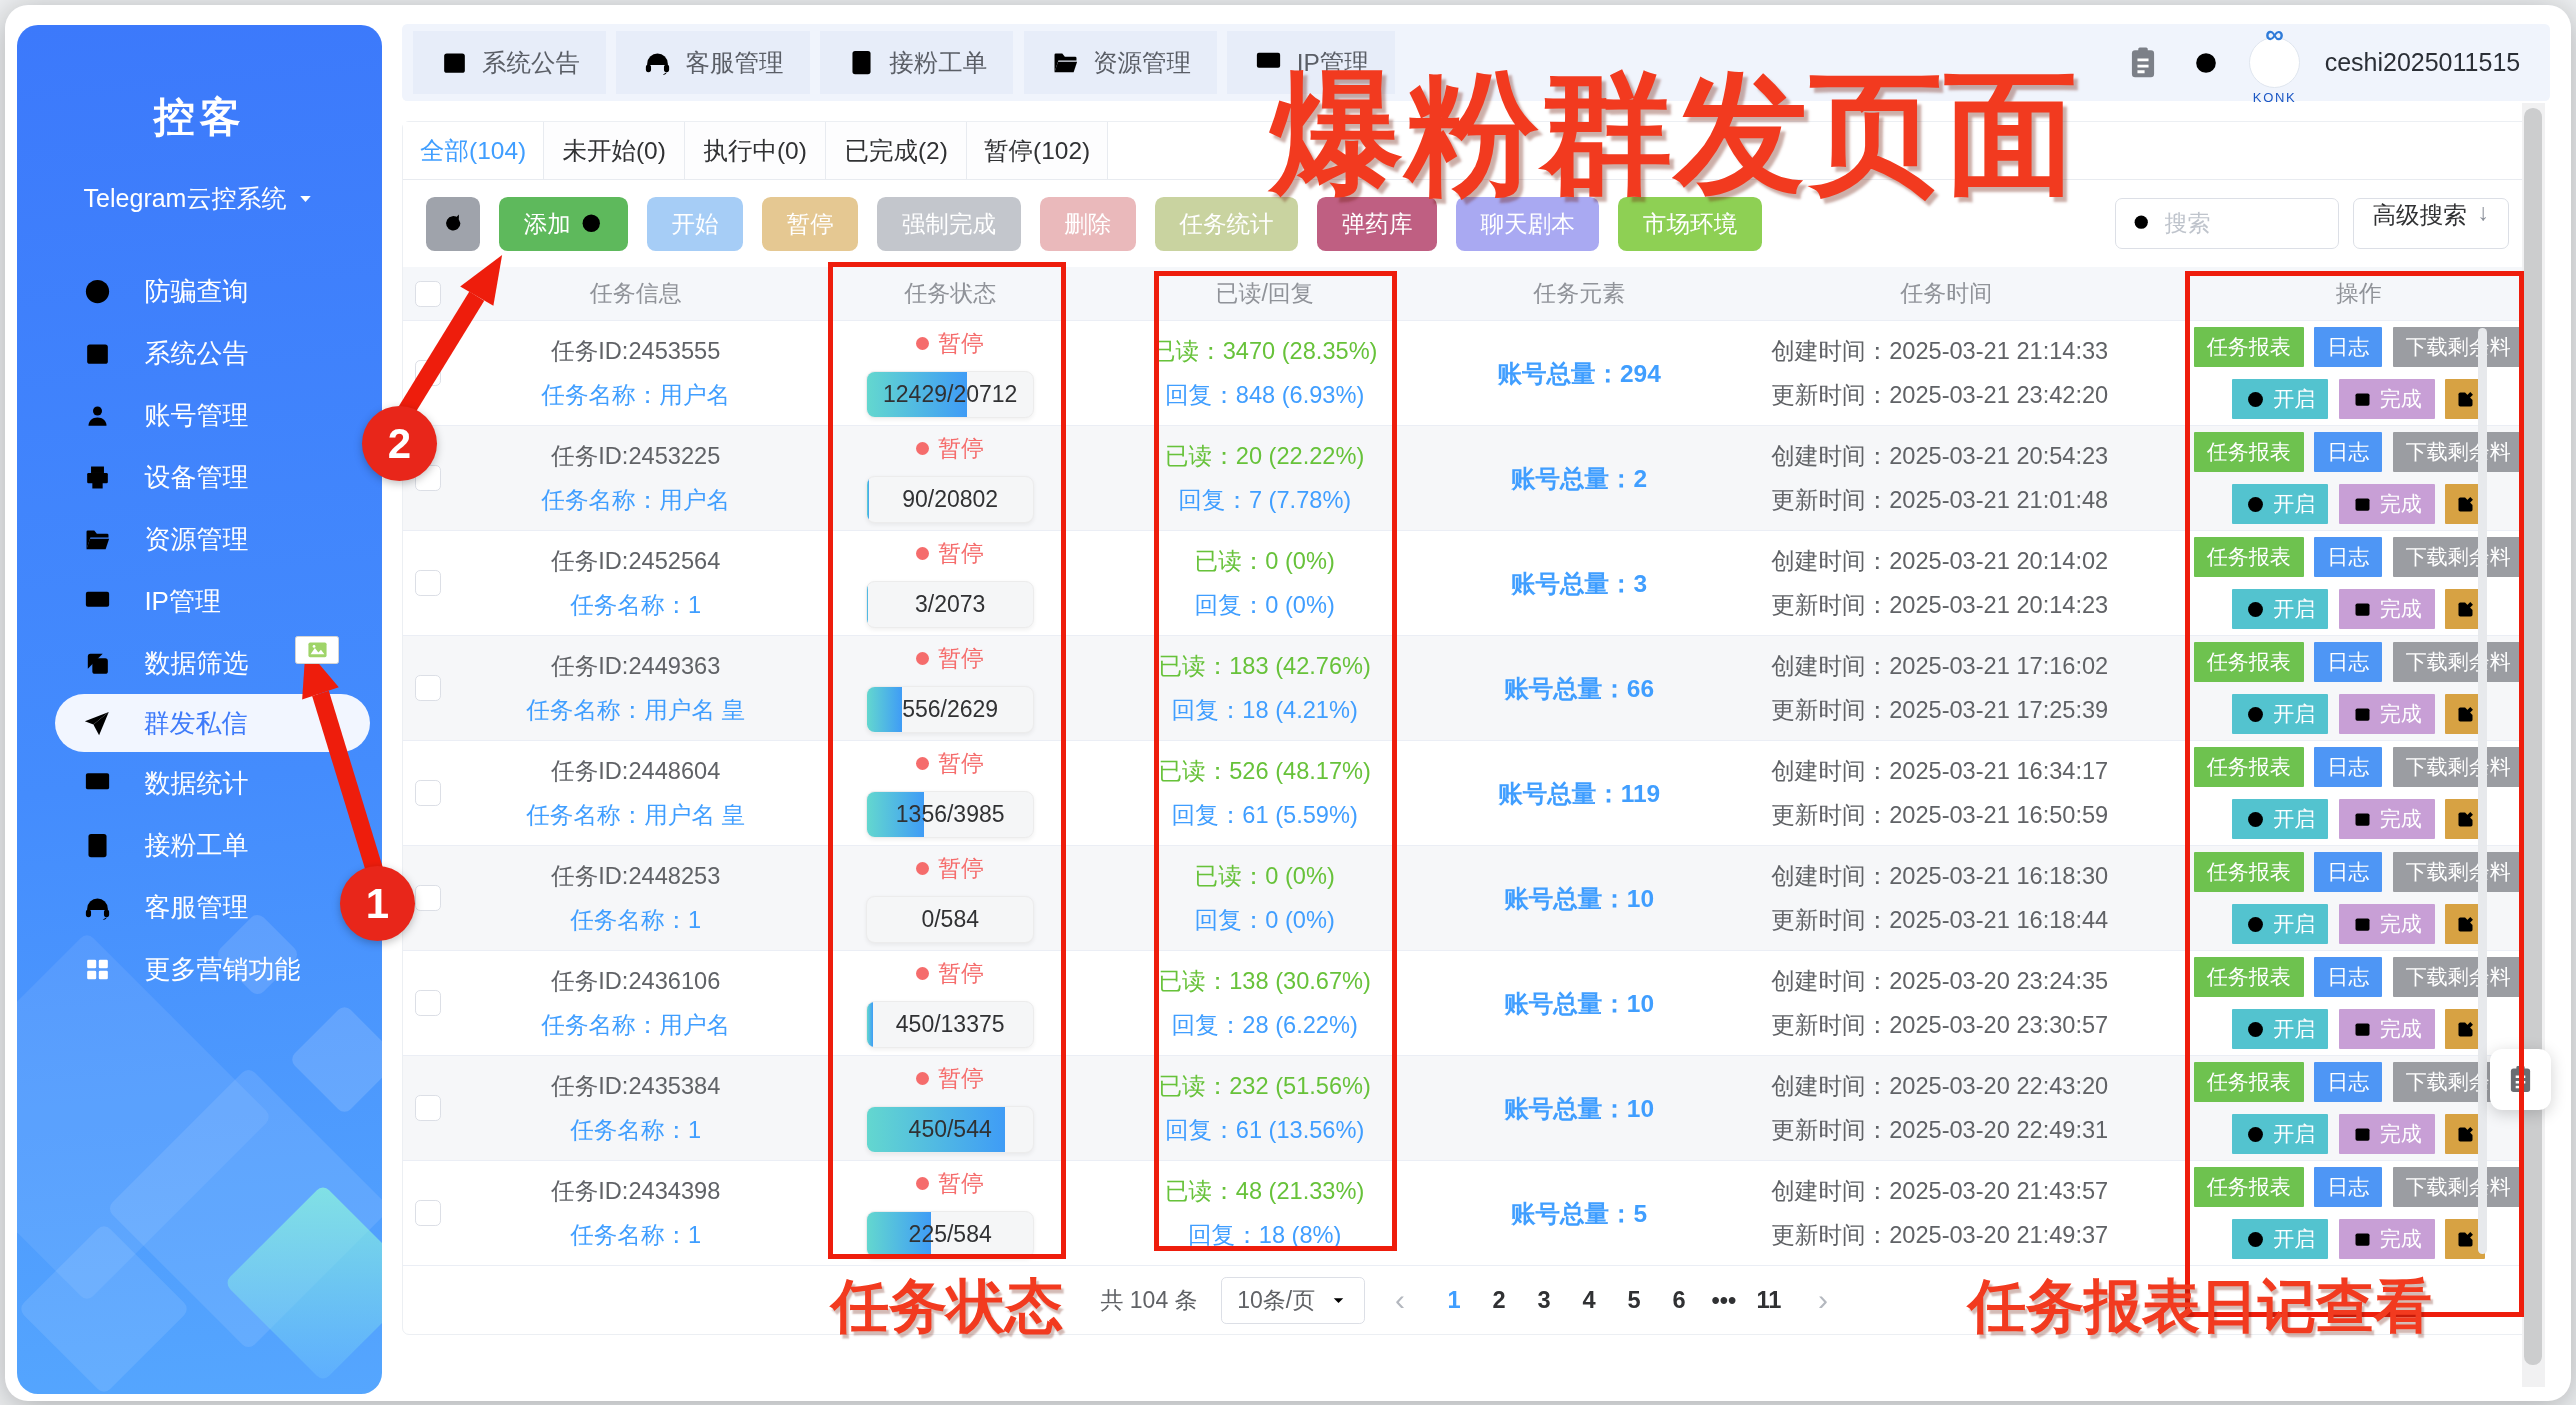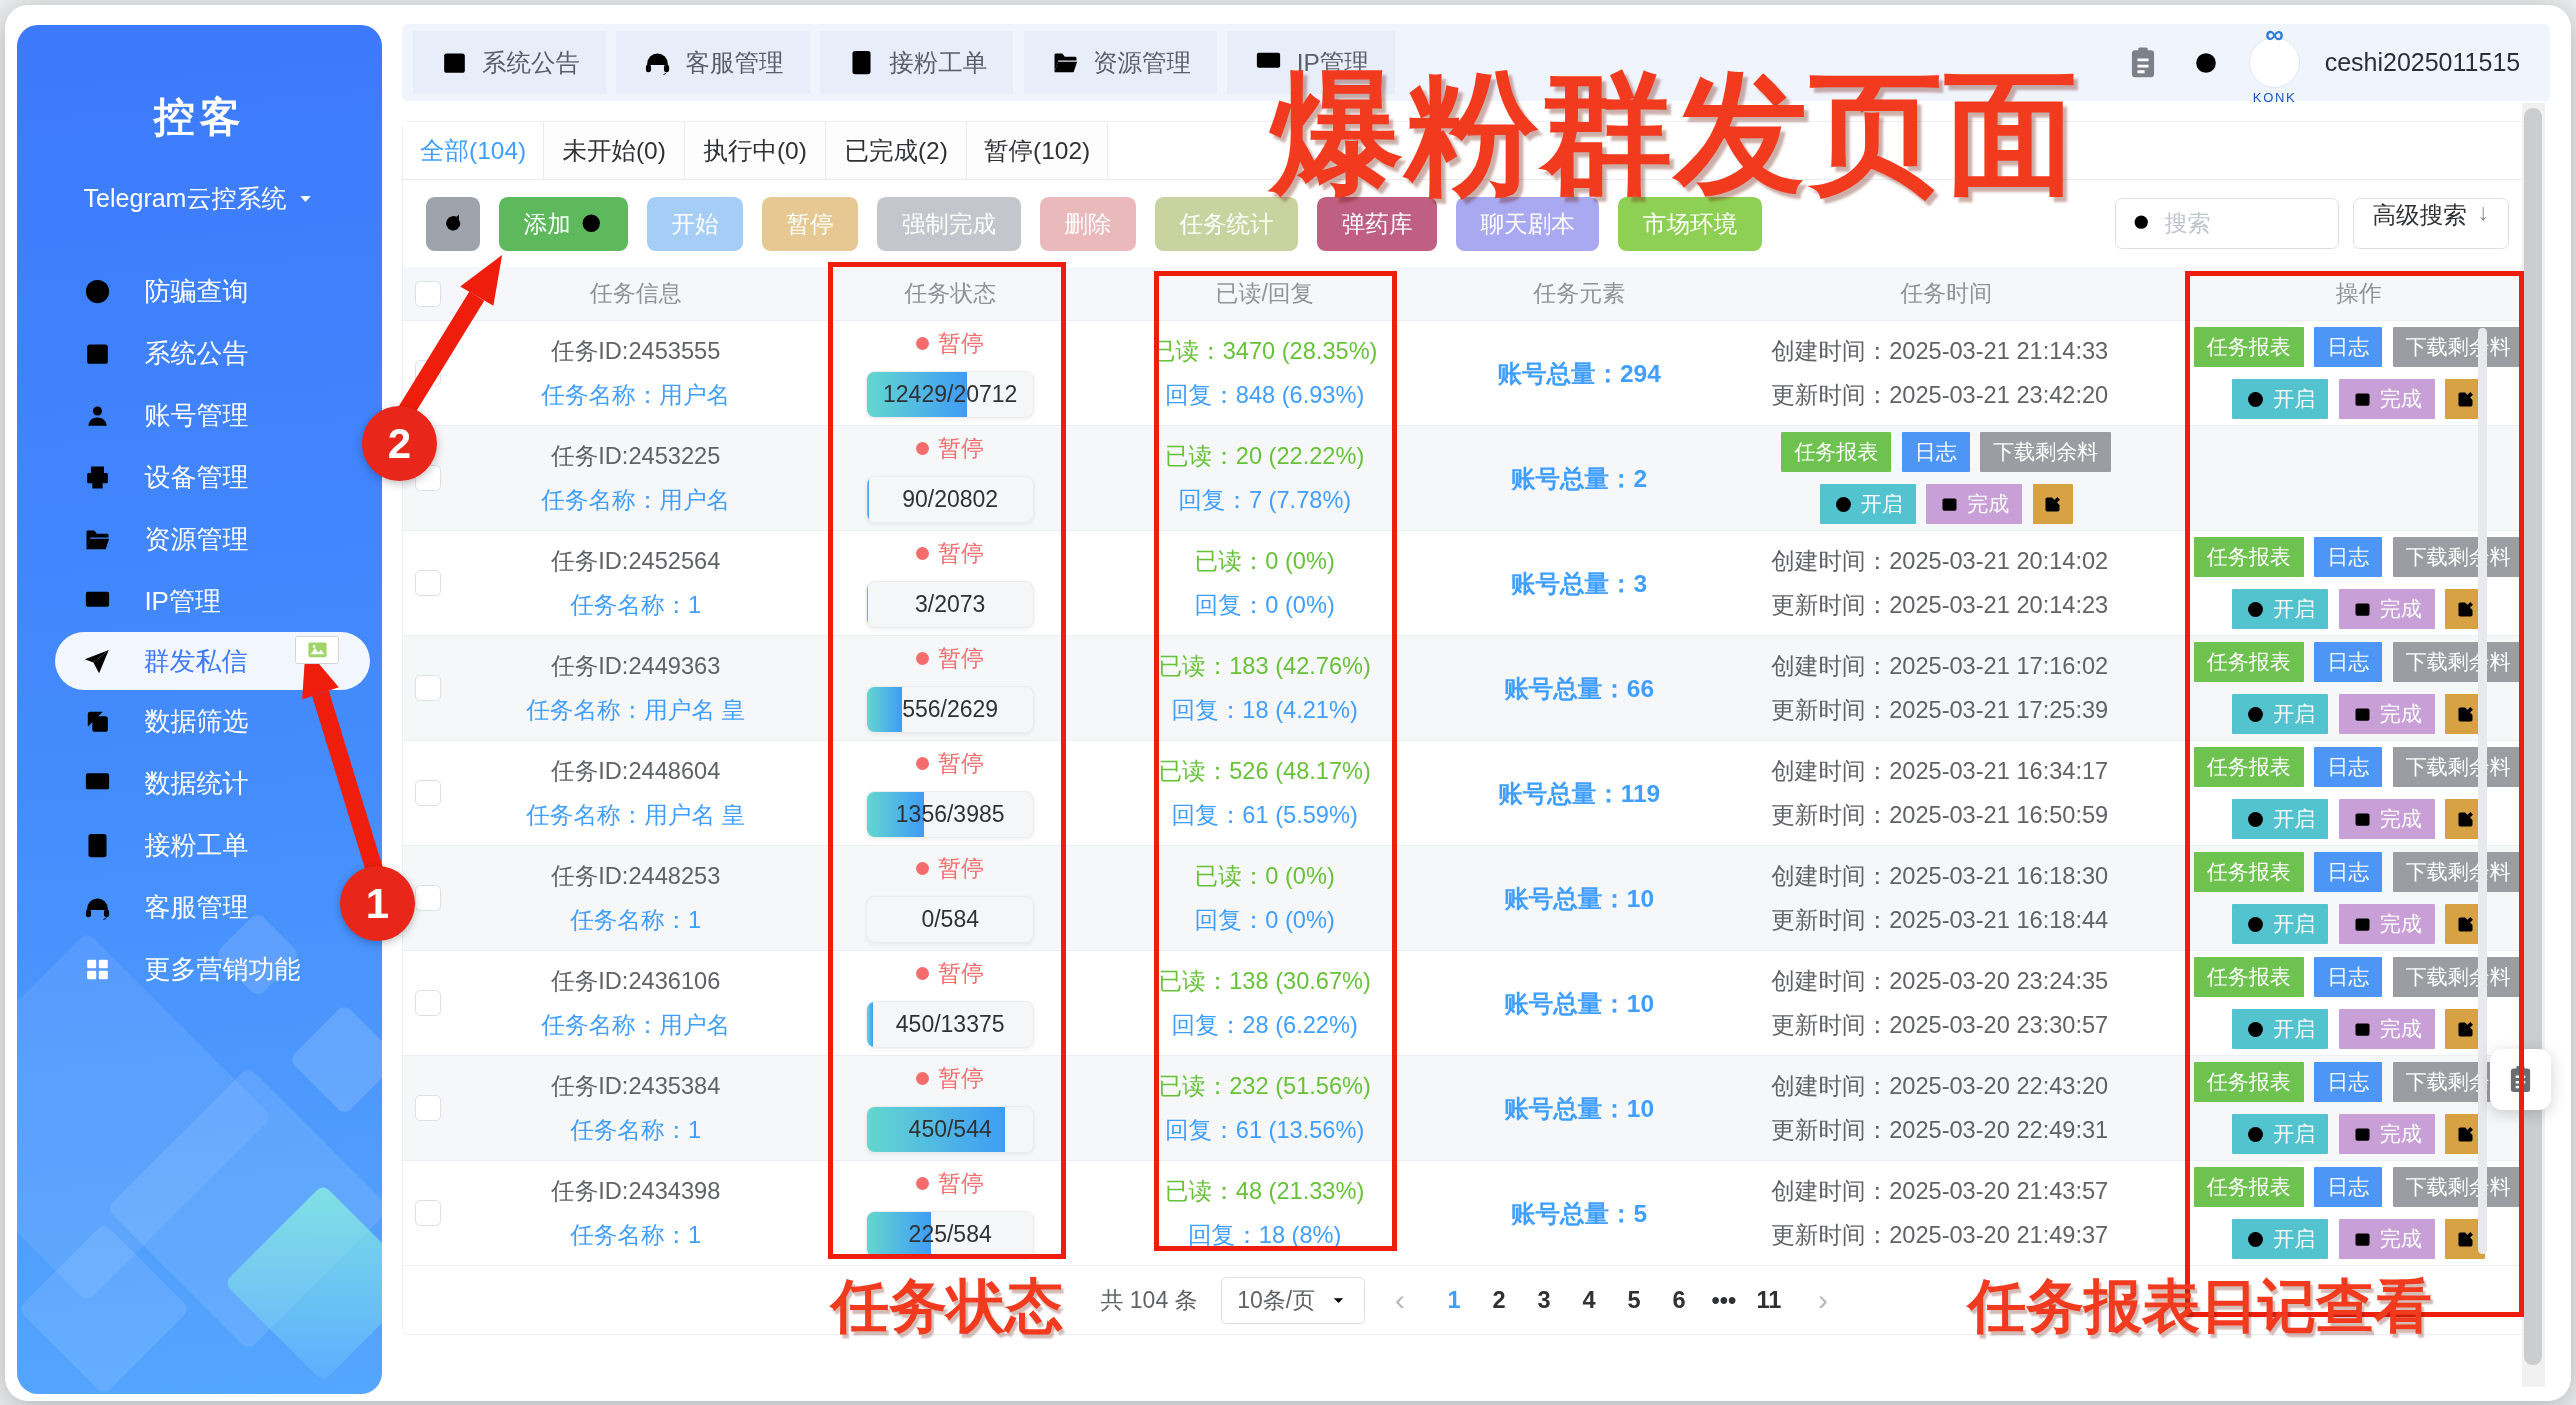--- a/index.html
+++ b/index.html
@@ -308,36 +308,36 @@
 
           <div class="nav-item">
             <span class="icw">
               <svg class="ic" style="width:31px;height:31px" viewBox="0 0 24 24">
                 <use href="#i-monitor"></use>
               </svg>
             </span>
             <span>IP管理</span>
           </div>
 
+          <div class="nav-item">
+            <span class="icw">
+              <svg class="ic" style="width:31px;height:31px" viewBox="0 0 24 24">
+                <use href="#i-copy"></use>
+              </svg>
+            </span>
+            <span>数据筛选</span>
+          </div>
+
           <div class="nav-item active">
             <span class="icw">
               <svg class="ic" style="width:31px;height:31px" viewBox="0 0 24 24">
                 <use href="#i-send"></use>
               </svg>
             </span>
             <span>群发私信</span>
-          </div>
-
-          <div class="nav-item">
-            <span class="icw">
-              <svg class="ic" style="width:31px;height:31px" viewBox="0 0 24 24">
-                <use href="#i-copy"></use>
-              </svg>
-            </span>
-            <span>数据筛选</span>
           </div>
 
           <div class="nav-item">
             <span class="icw">
               <svg class="ic" style="width:31px;height:31px" viewBox="0 0 24 24">
                 <use href="#i-chart"></use>
               </svg>
             </span>
             <span>数据统计</span>
           </div>
@@ -606,20 +606,24 @@
               <span class="pbar">
                 <span class="pfill" style="width: 1%;"></span>
                 <span class="ptext">90/20802</span>
               </span>
             </div>
             <div class="cell">
               <span class="c-read">已读：20 (22.22%)</span>
               <span class="c-reply">回复：7 (7.78%)</span>
             </div>
             <div class="c-accounts">账号总量：2</div>
+            <div class="cell c-time">
+              <span>创建时间：2025-03-21 20:54:23</span>
+              <span>更新时间：2025-03-21 21:01:48</span>
+            </div>
             <div class="acts">
               <div class="r">
                 <button class="abtn a-report">
                   <span>任务报表</span>
                 </button>
                 <button class="abtn a-log">
                   <span>日志</span>
                 </button>
                 <button class="abtn a-down">
                   <span>下载剩余料</span>

